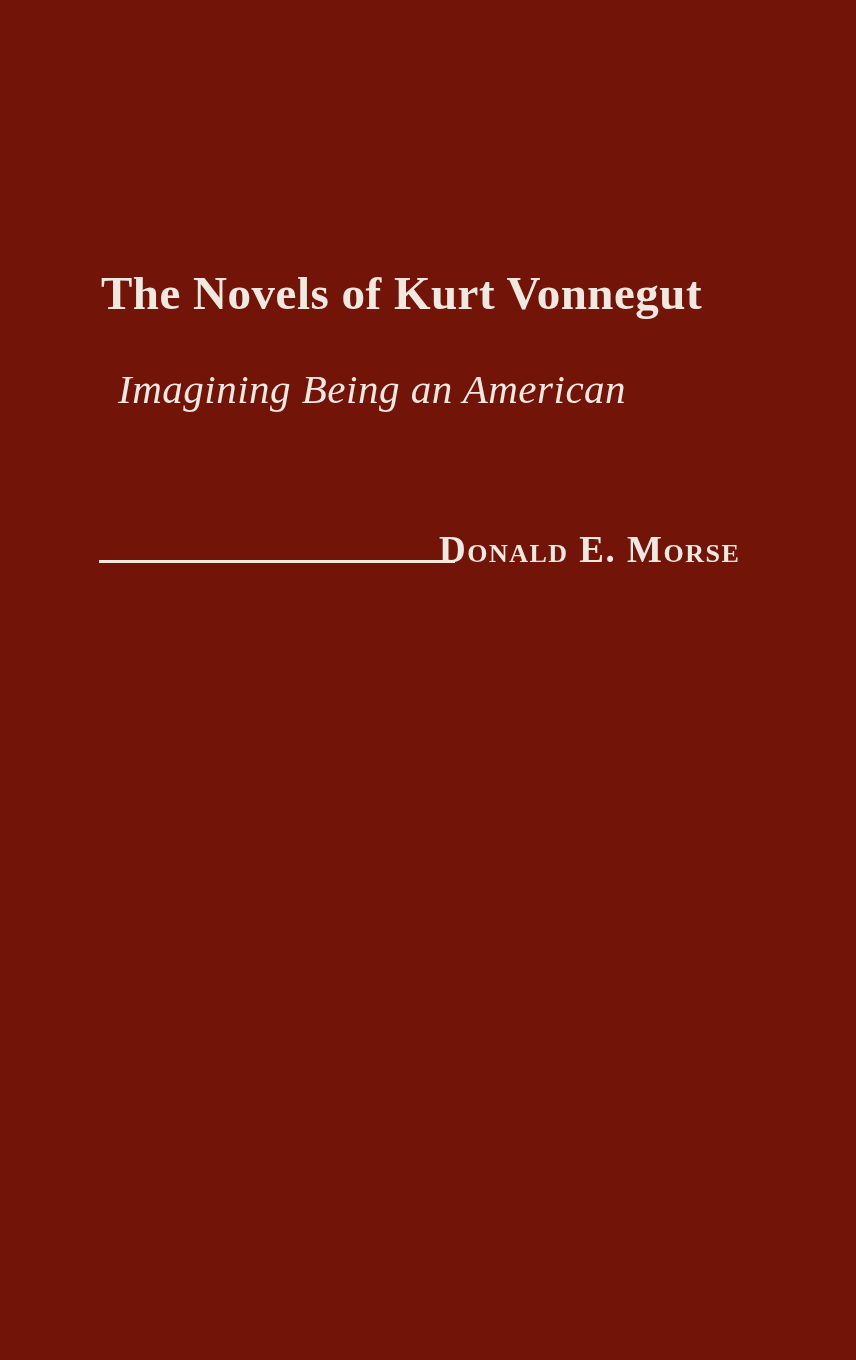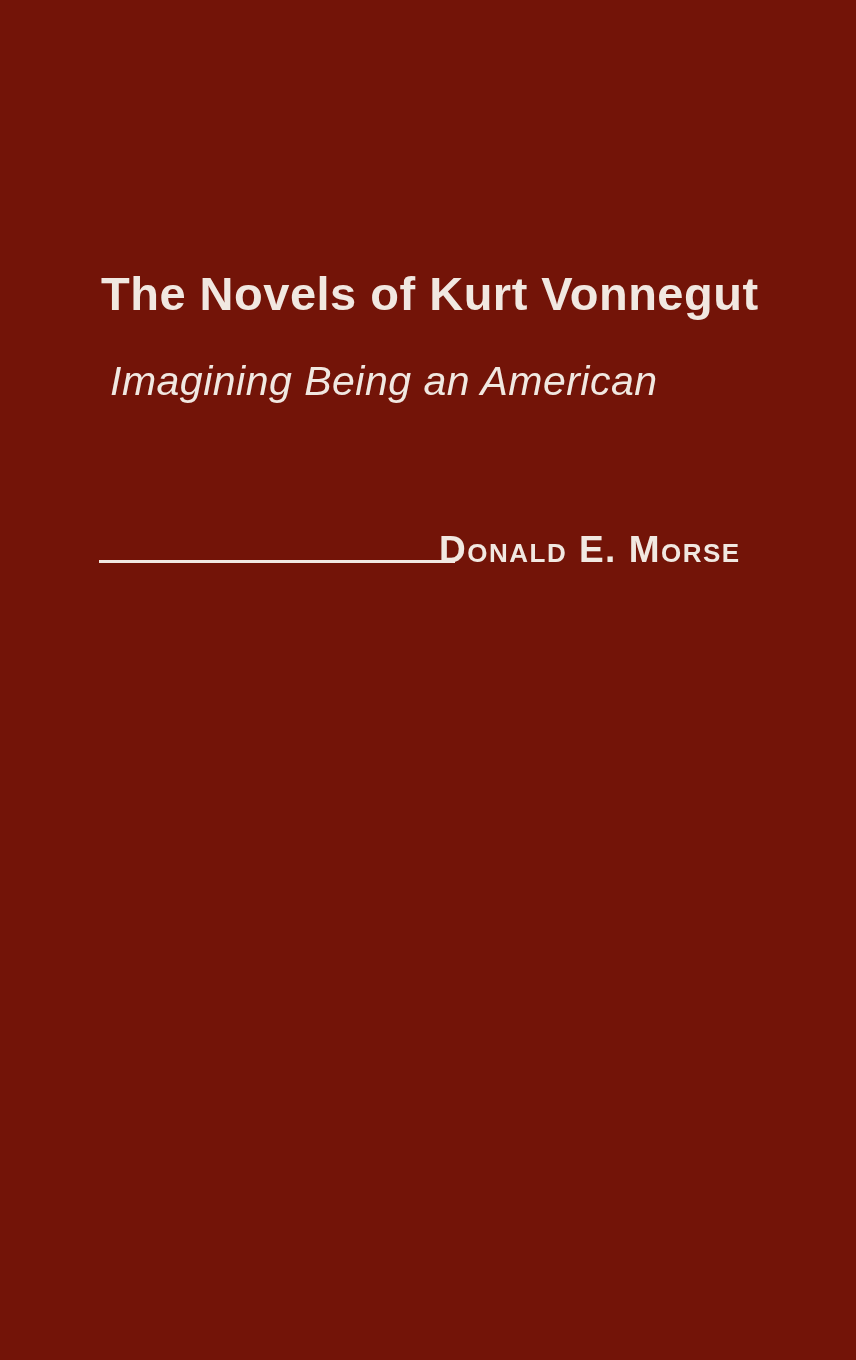--- a/index.html
+++ b/index.html
@@ -10,39 +10,39 @@
     margin: 0;
     padding: 0;
     background: #2a2a2a;
   }
   .cover {
     position: relative;
     width: 856px;
     height: 1360px;
     background: var(--background);
     overflow: hidden;
-    font-family: Liberation Sans, sans-serif;
+    font-family: Liberation Serif, serif;
   }
   .title {
     position: absolute;
     left: 101px;
     top: 270px;
     margin: 0;
     font-size: 47px;
     font-weight: bold;
     line-height: 1;
     letter-spacing: 0.5px;
     color: var(--text);
     white-space: nowrap;
   }
   .subtitle {
     position: absolute;
     left: 102px;
     top: 353px;
-    margin: 8px;
+    margin: 16px;
     font-size: 41px;
     font-weight: normal;
     font-style: italic;
     line-height: 1;
     letter-spacing: 0.5px;
     color: var(--text);
     white-space: nowrap;
   }
   .author-rule {
     position: absolute;

